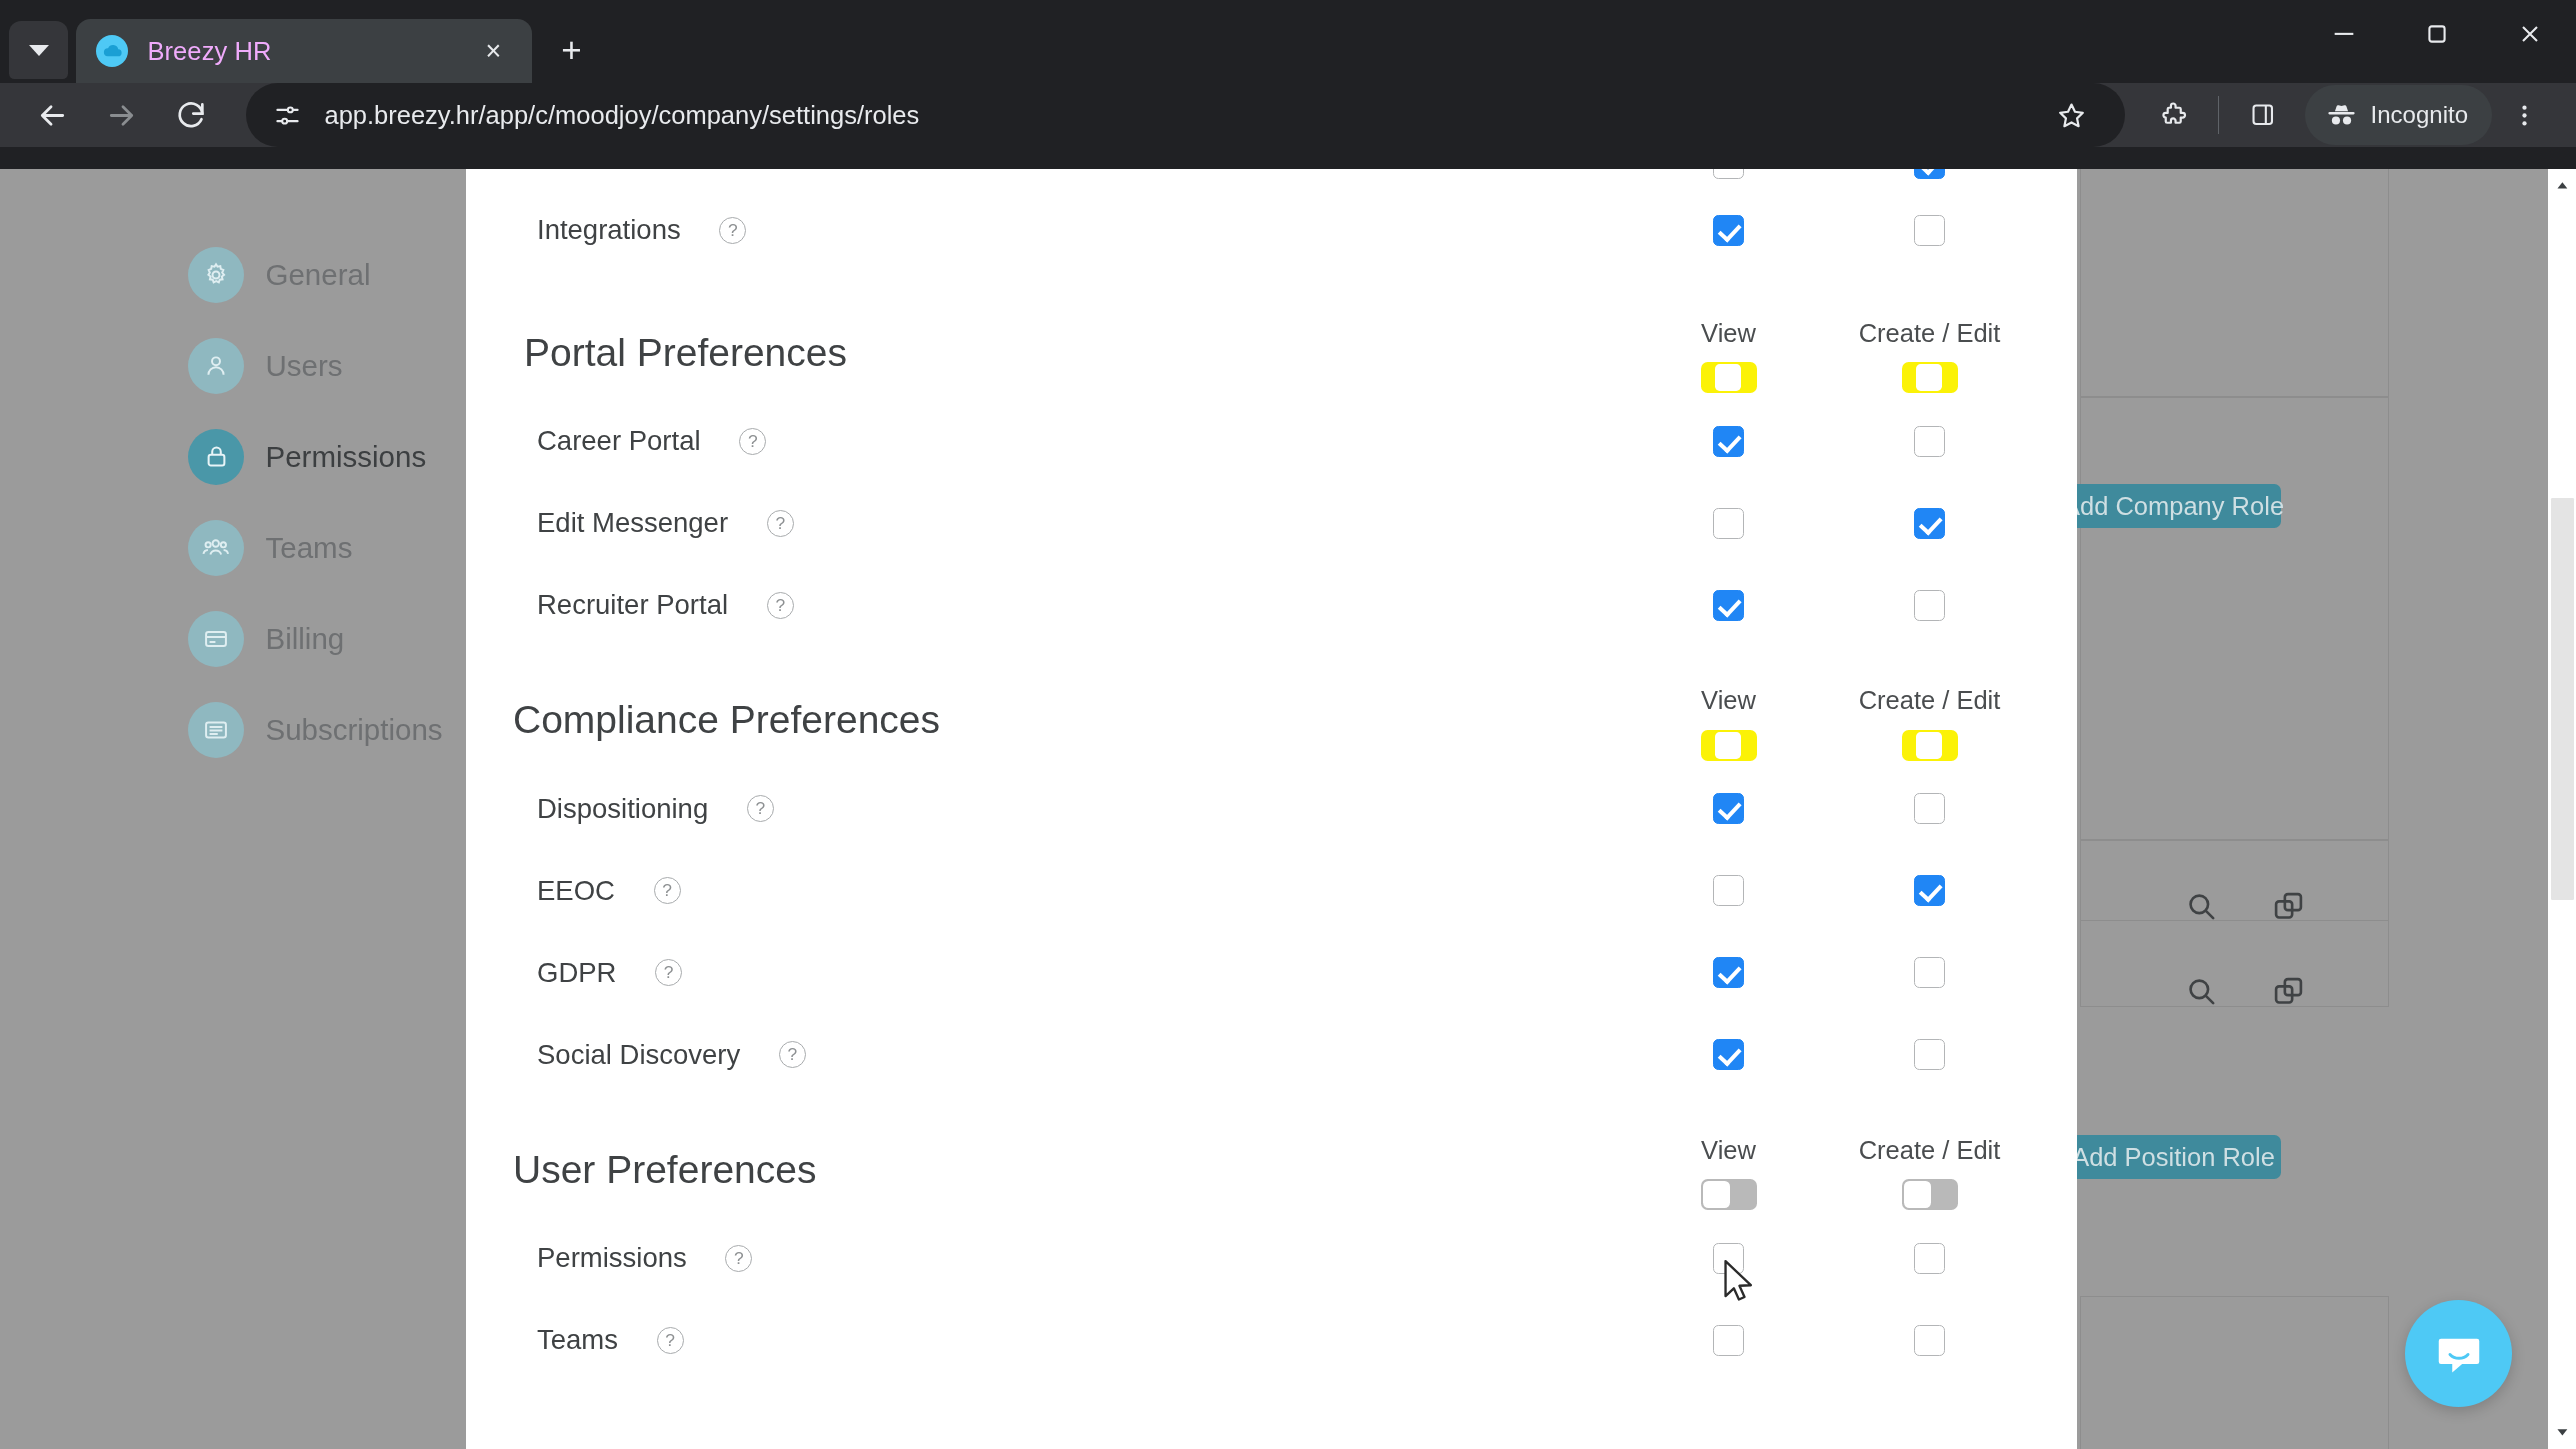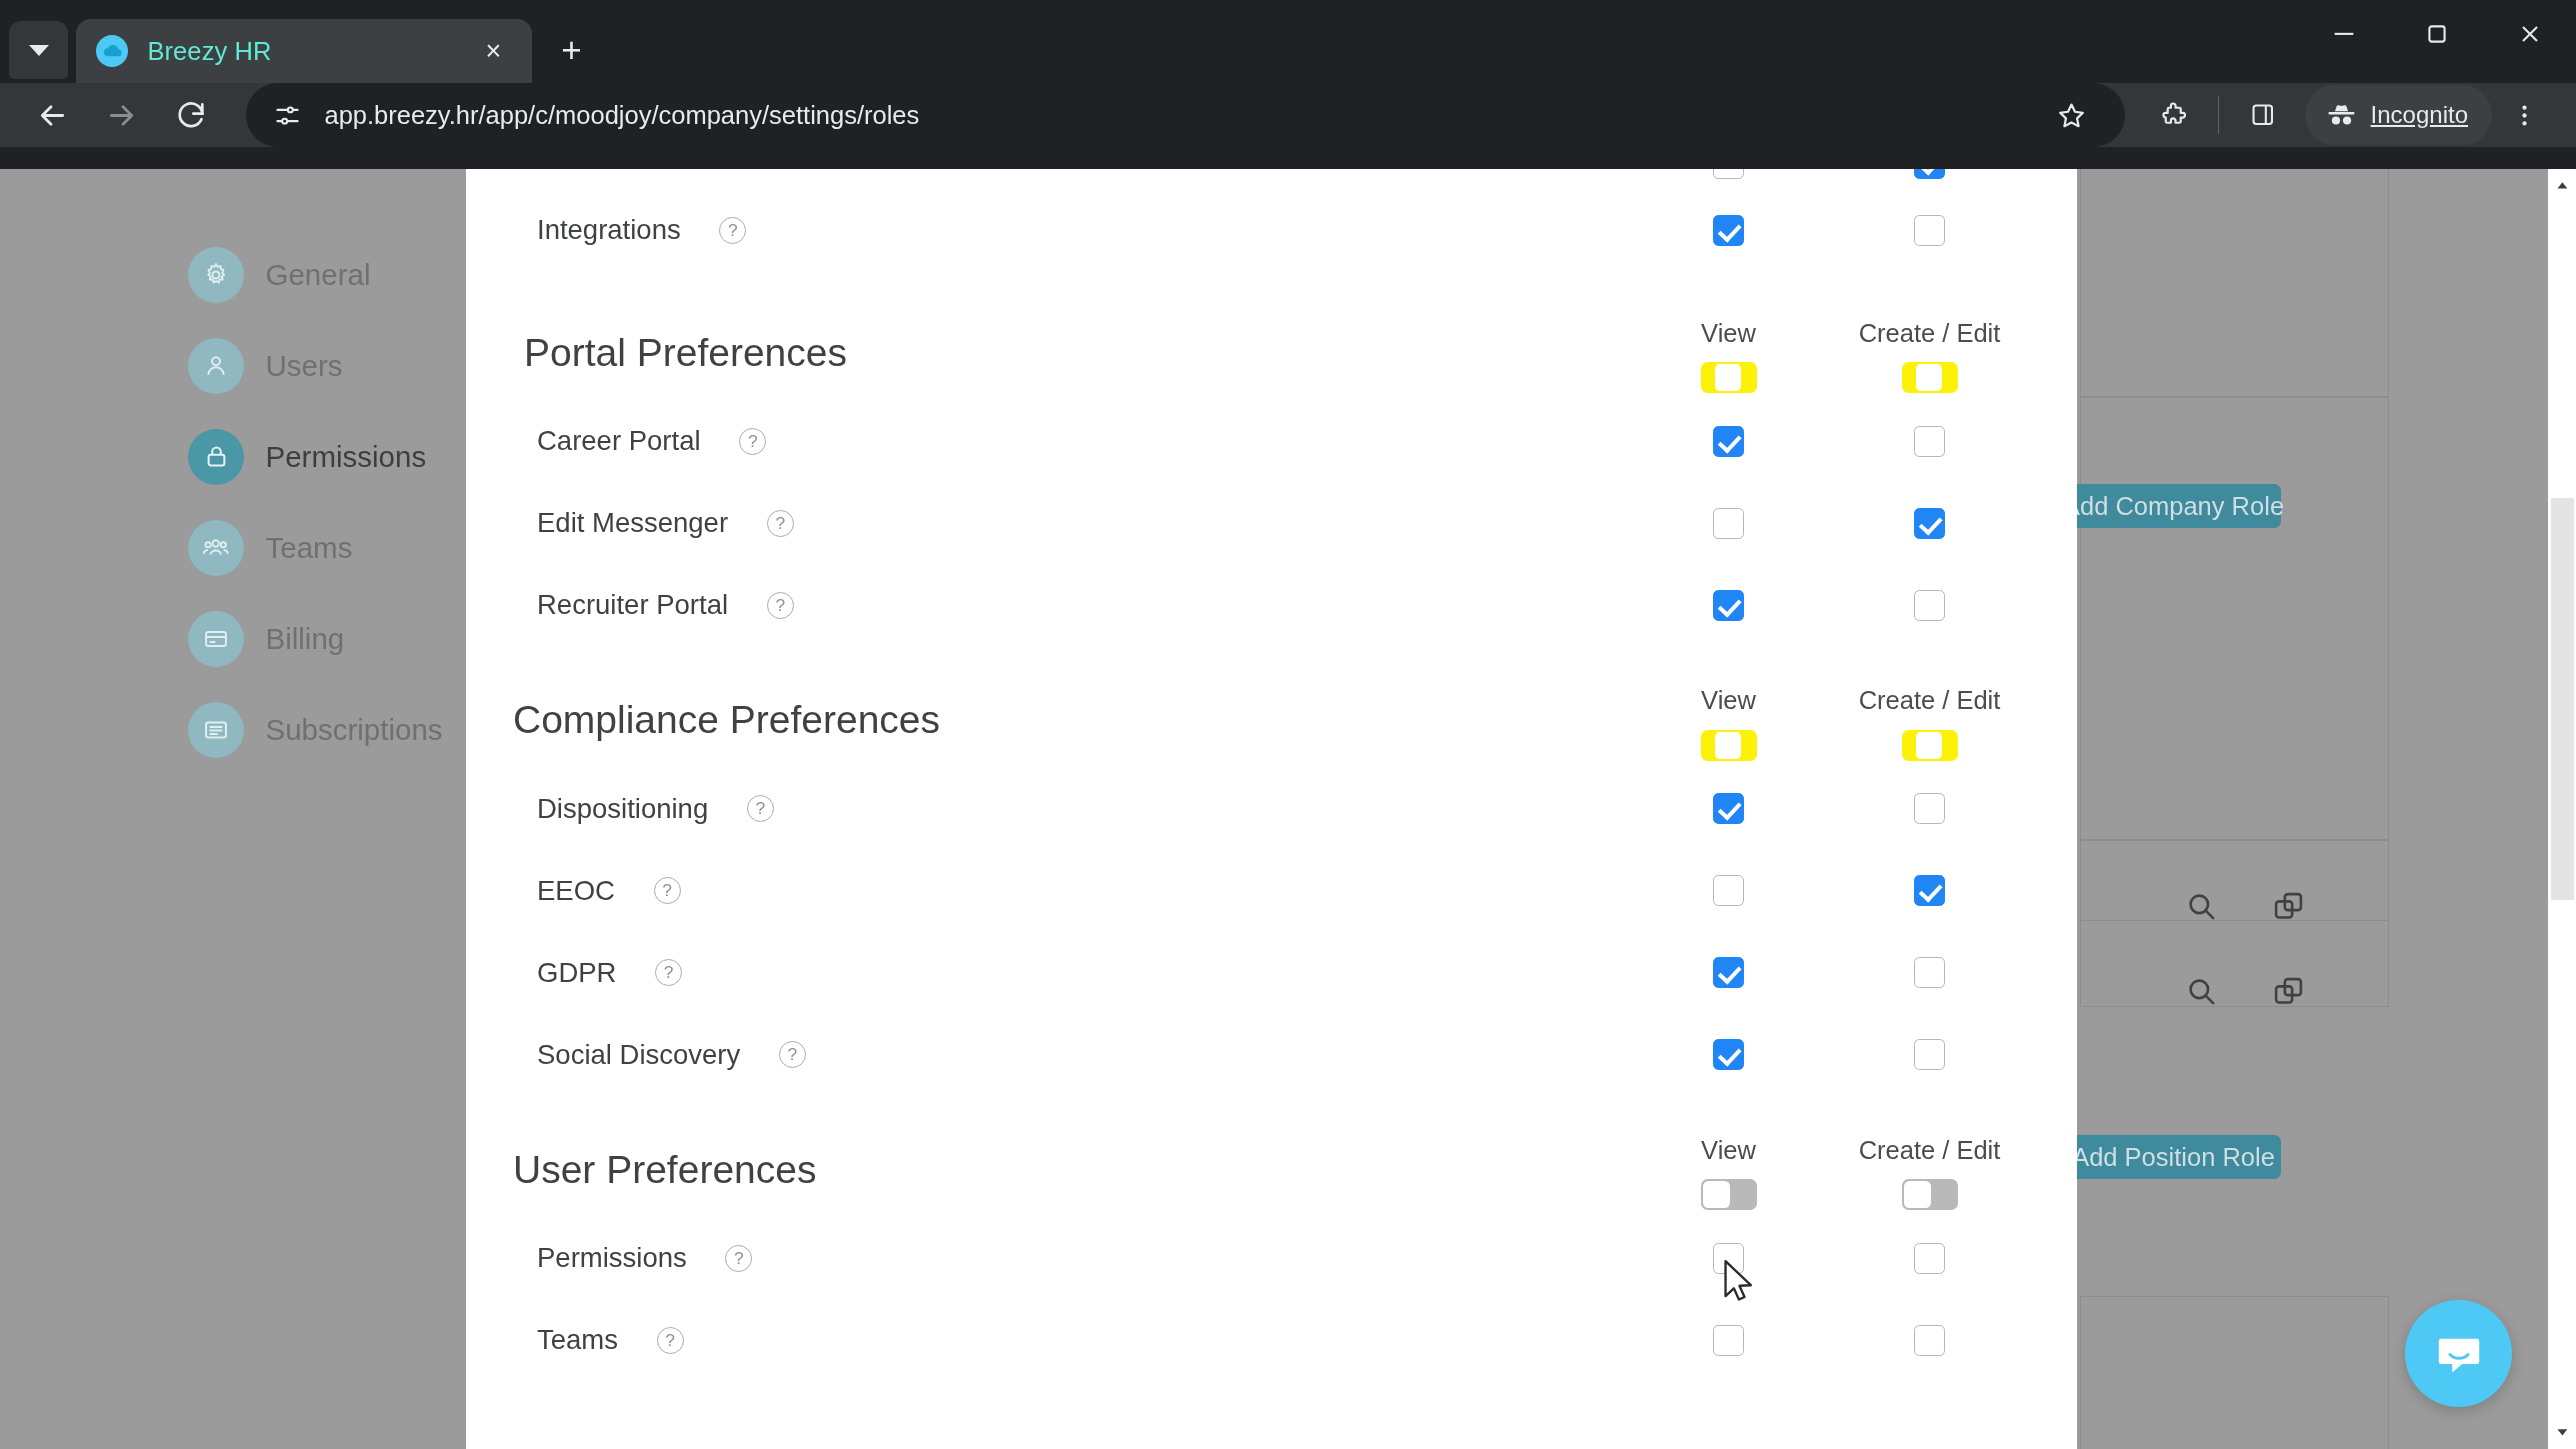--- a/index.html
+++ b/index.html
@@ -32,21 +32,21 @@
     display: flex; align-items: center; padding: 0 20px;
     position: relative; cursor: pointer;
   }
   .favicon {
     width: 32px; height: 32px; border-radius: 50%;
     background: #4ec9f5; flex: 0 0 auto;
     display: flex; align-items: center; justify-content: center;
     margin-right: 19px;
   }
   .tab-title {
-    color: #5eead4; font-size: 25.5px; letter-spacing: 0.1px;
+    color: #f0abfc; font-size: 25.5px; letter-spacing: 0.1px;
     white-space: nowrap; overflow: hidden; text-overflow: ellipsis;
     flex: 1 1 auto;
   }
   .tab-close {
     width: 38px; height: 38px; flex: 0 0 auto;
     display: flex; align-items: center; justify-content: center;
     color: #e8eaed; font-size: 27px; line-height: 1; cursor: pointer;
     border-radius: 50%;
   }
   .newtab {
@@ -86,21 +86,21 @@
     width: 64px; height: 64px;
     display: flex; align-items: center; justify-content: center;
     color: #e8eaed; cursor: pointer; border-radius: 50%;
   }
   .divider-v { width: 1.3px; height: 38px; background: #5f6368; margin: 0 12px; }
   .incognito-pill {
     height: 60px; background: #3c4043; border-radius: 30px;
     display: flex; align-items: center; padding: 0 24px 0 19px;
     margin-left: 9.4px; cursor: pointer;
   }
-  .incognito-pill span { color: #e8eaed; font-size: 24px; margin-left: 12px; text-decoration: underline; }
+  .incognito-pill span { color: #e8eaed; font-size: 24px; margin-left: 12px; }
 
   
   .viewport {
     position: absolute; top: 169px; left: 0;
     width: 2576px; height: 1280px;
     background: #fff; overflow: hidden;
   }
   
   .page-dim {
     position: absolute; inset: 0;

